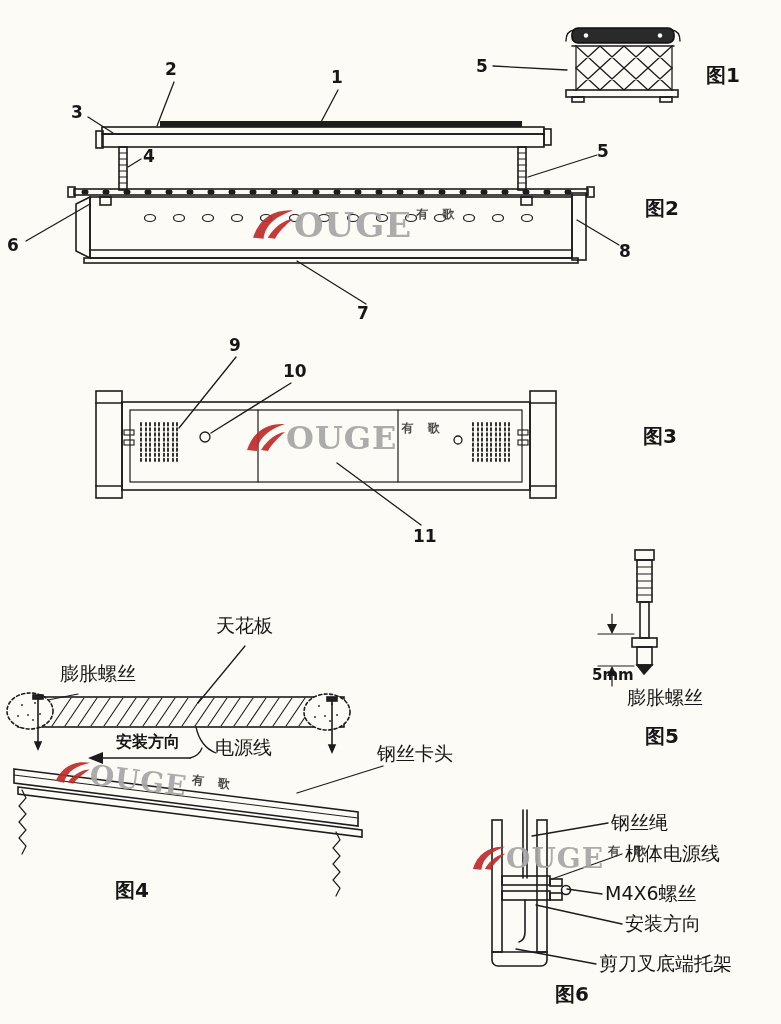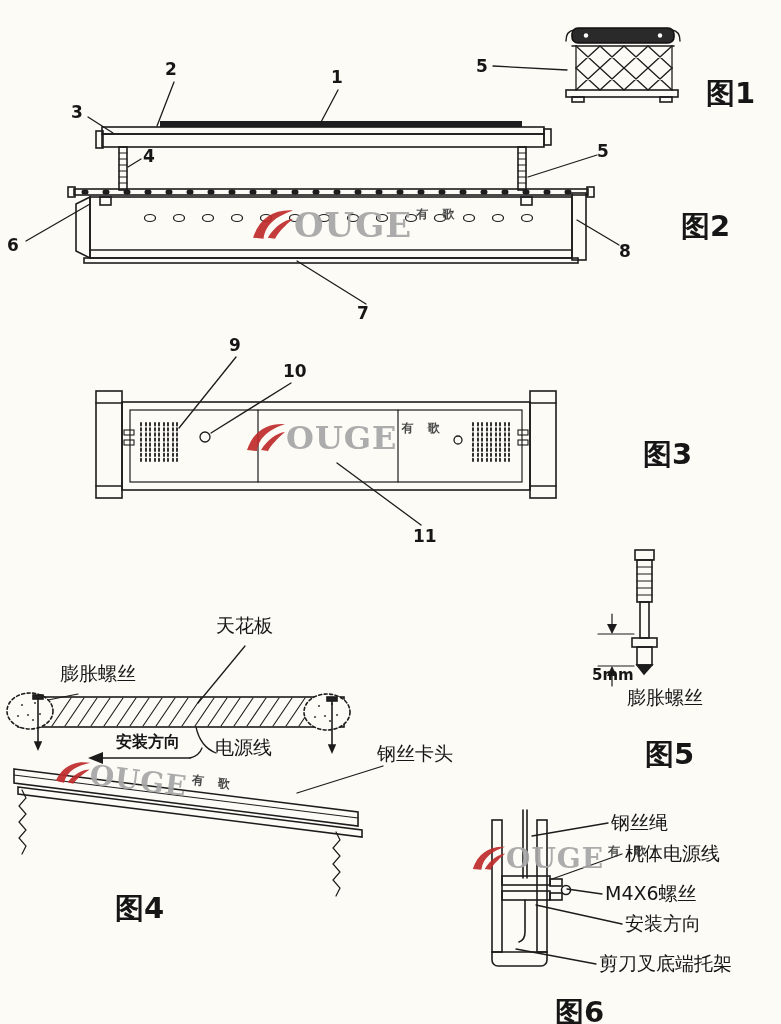--- a/index.html
+++ b/index.html
@@ -10,21 +10,21 @@
     height: 1024px;
     background: #fcfbf6;
     font-family: "DejaVu Sans", "Liberation Sans", sans-serif;
     overflow: hidden;
   }
   .lw { position: absolute; left: 0; top: 0; }
   .label { position: absolute; color: #161616; white-space: nowrap; line-height: 1.15; }
   .num    { font-size: 17px; font-weight: 700; }
   .cn     { font-size: 19px; font-weight: 400; }
   .cn-sm  { font-size: 16px; font-weight: 700; text-align: right; }
-  .cap    { font-size: 29px; font-weight: 700; margin-top: 13px; }
+  .cap    { font-size: 20px; font-weight: 700; }
   .dim    { font-size: 15px; font-weight: 700; }
   .watermark { position: absolute; display: flex; align-items: flex-end; opacity: .92; }
   .wm-text {
     font-family: "DejaVu Serif", "Liberation Serif", serif;
     font-weight: 700; color: #a6a6a6; letter-spacing: 1px; line-height: .85;
   }
   .wm-cn {
     font-size: 12px; color: #3a3a3a; font-weight: 700;
     letter-spacing: 5px; margin-left: 4px; align-self: flex-start;
   }
@@ -296,21 +296,21 @@
   <div class="label cap" style="left:706px; top:64px">图1</div>
 
   <div class="label num" style="left:165px; top:60px">2</div>
   <div class="label num" style="left:331px; top:68px">1</div>
   <div class="label num" style="left:71px;  top:103px">3</div>
   <div class="label num" style="left:143px; top:147px">4</div>
   <div class="label num" style="left:597px; top:142px">5</div>
   <div class="label num" style="left:7px;   top:236px">6</div>
   <div class="label num" style="left:619px; top:242px">8</div>
   <div class="label num" style="left:357px; top:304px">7</div>
-  <div class="label cap" style="left:681px; top:197px">图2</div>
+  <div class="label cap" style="left:645px; top:197px">图2</div>
 
   <div class="label num" style="left:229px; top:336px">9</div>
   <div class="label num" style="left:283px; top:362px">10</div>
   <div class="label num" style="left:413px; top:527px">11</div>
   <div class="label cap" style="left:643px; top:425px">图3</div>
 
   <div class="label cn" style="left:216px; top:615px">天花板</div>
   <div class="label cn" style="left:60px;  top:663px">膨胀螺丝</div>
   <div class="label cn-sm" style="left:116px; top:733px">安装方向</div>
   <div class="label cn" style="left:215px; top:737px">电源线</div>

